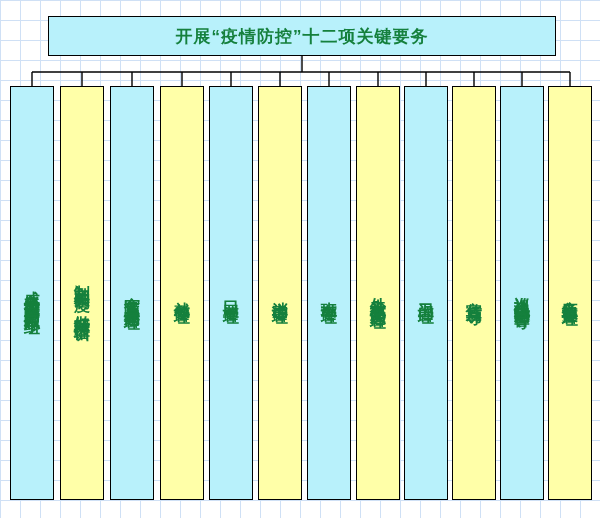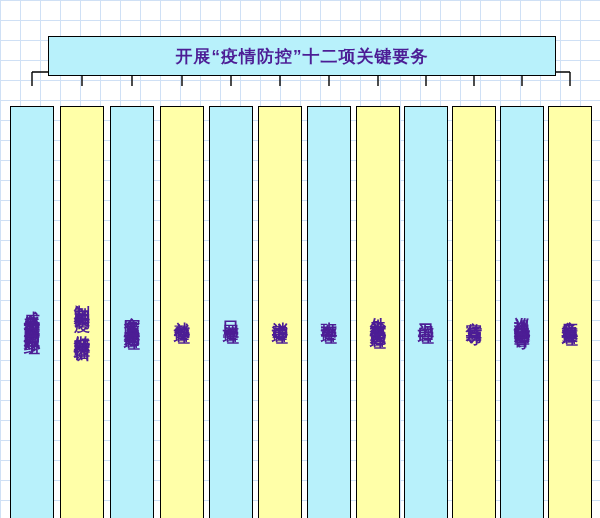--- a/index.html
+++ b/index.html
@@ -31,22 +31,21 @@
     width: 600px; height: 518px;
   }
   .node {
     position: absolute;
     box-sizing: border-box;
     border: 1px solid #000000;
     display: flex;
     align-items: center;
     justify-content: center;
     text-align: center;
-    color: #4c1d95;
-    margin-top: 20px;
+    color: #15803d;
   }
   
   #root-node {
     left: 48px;
     top: 16px;
     width: 508px;
     height: 40px;
     background: #b8f1fb;
     font-size: 17px;
     font-weight: bold;

